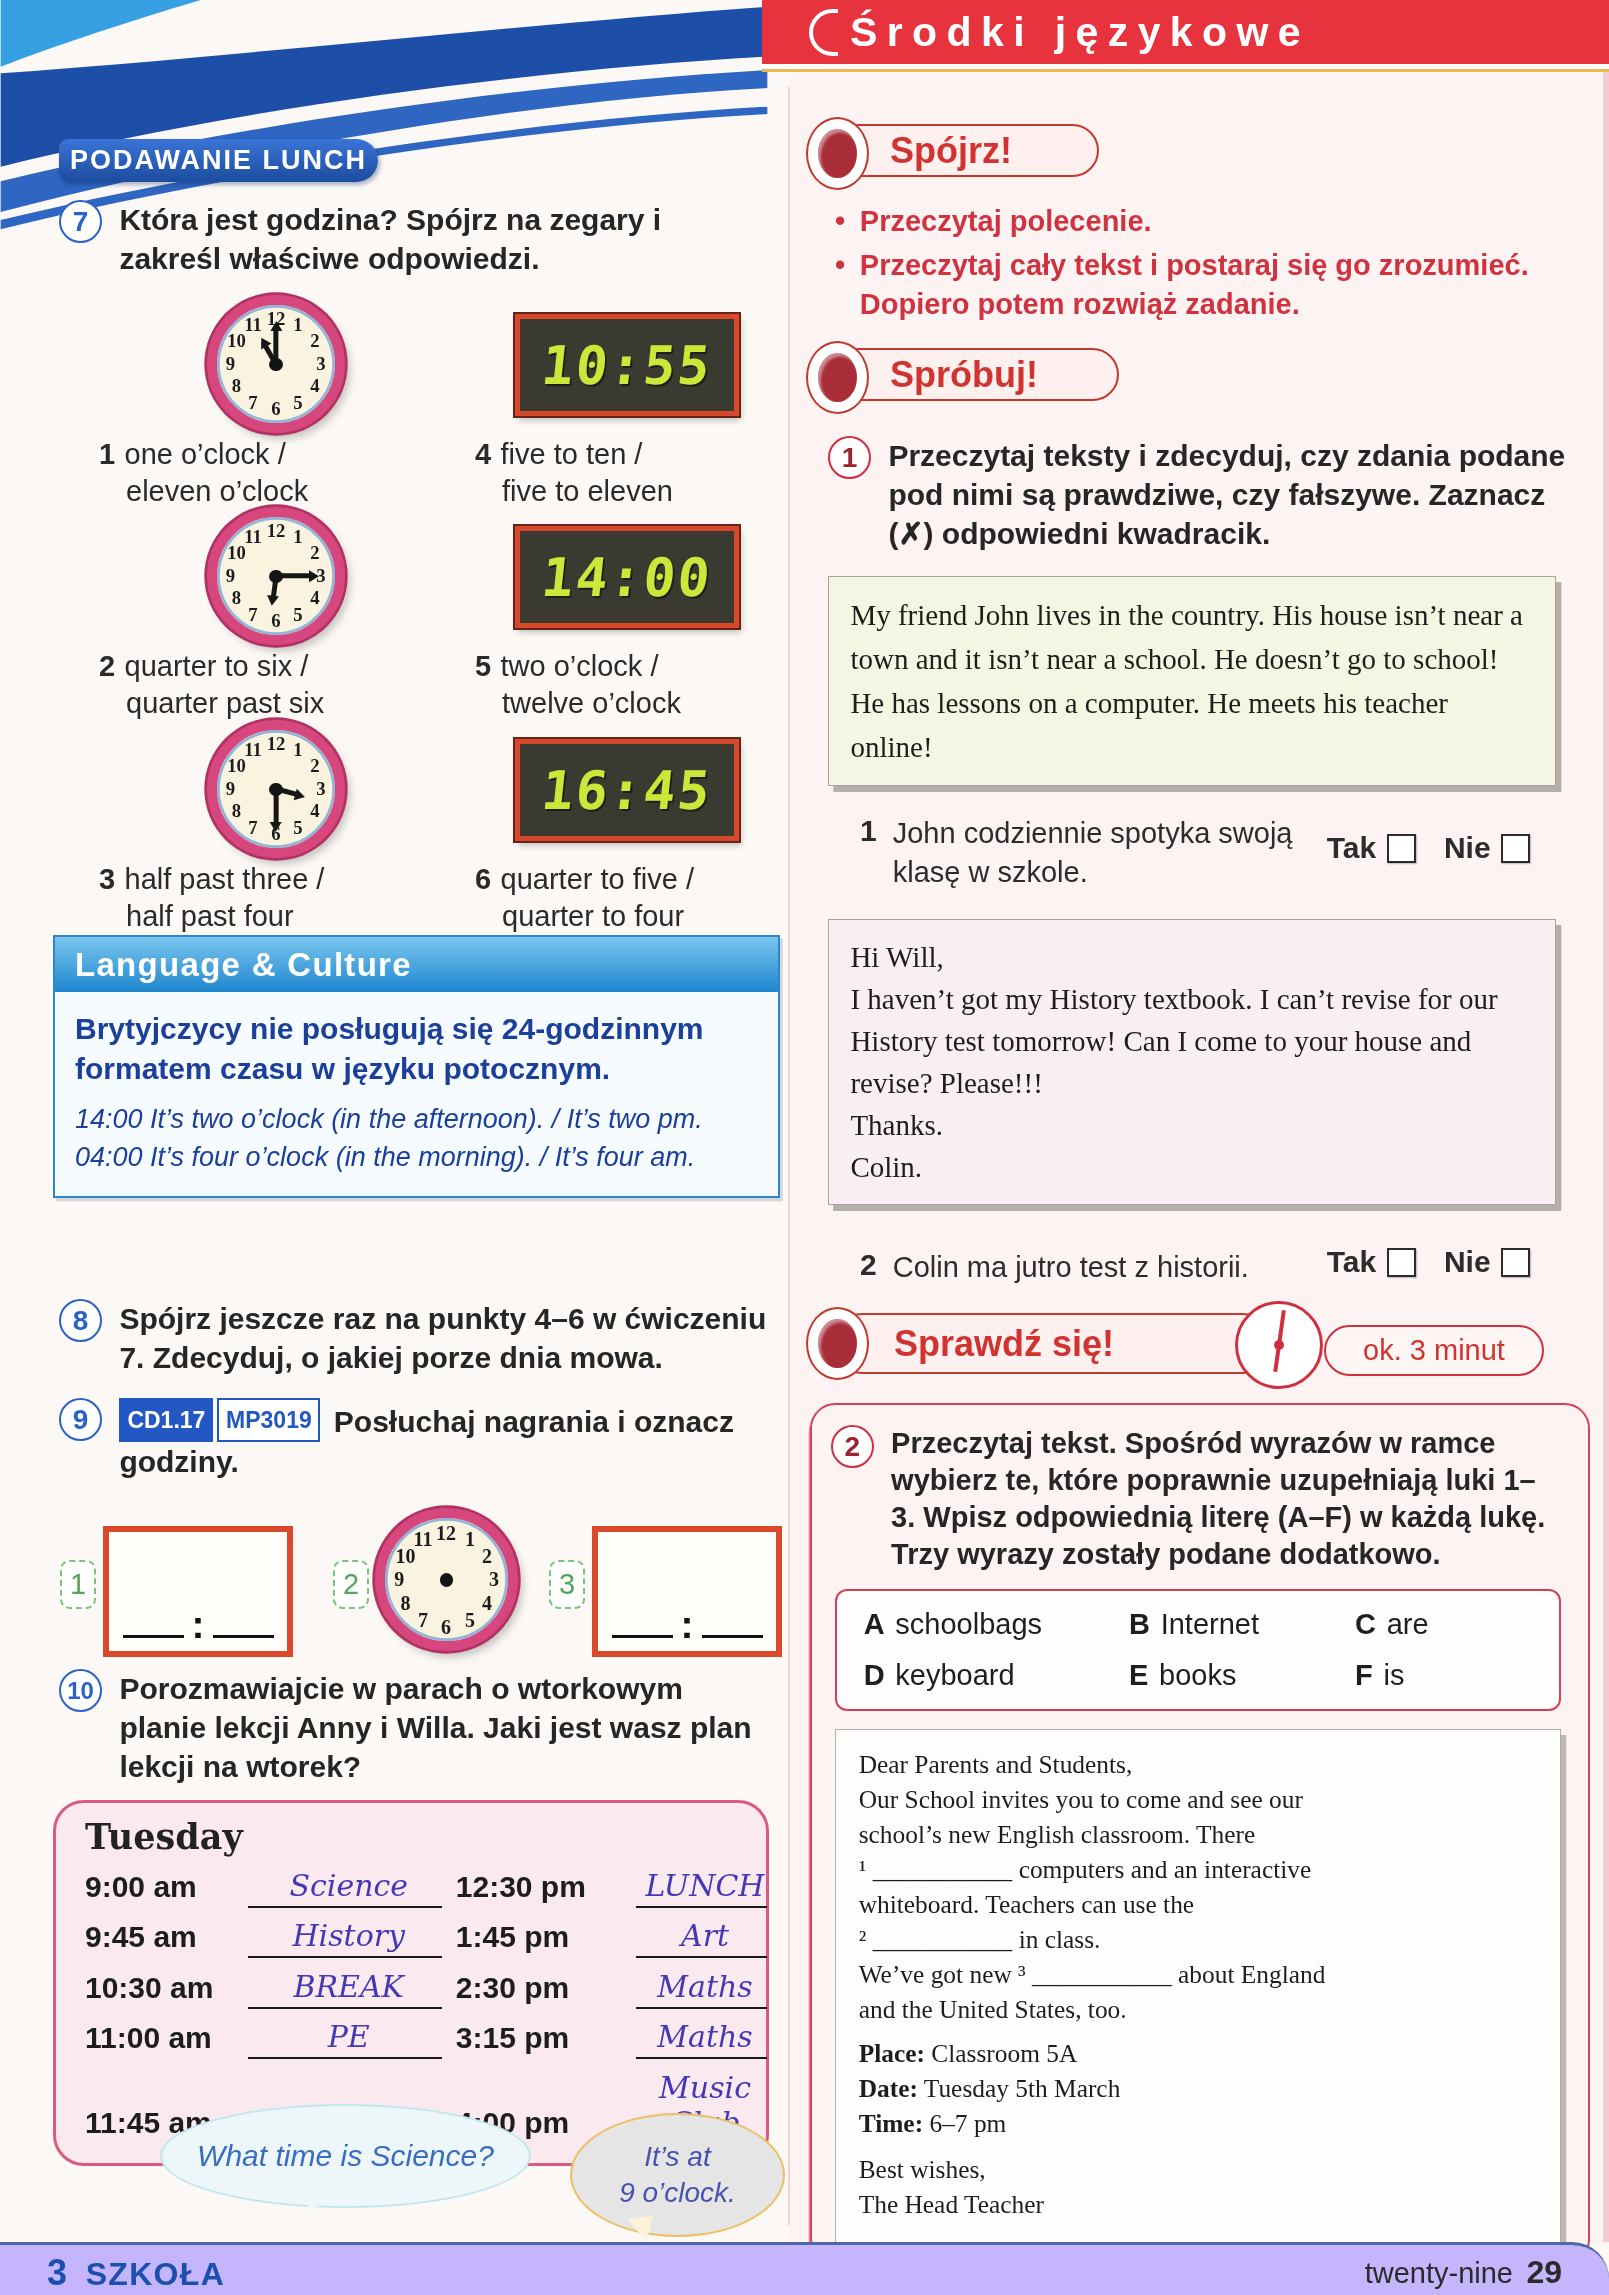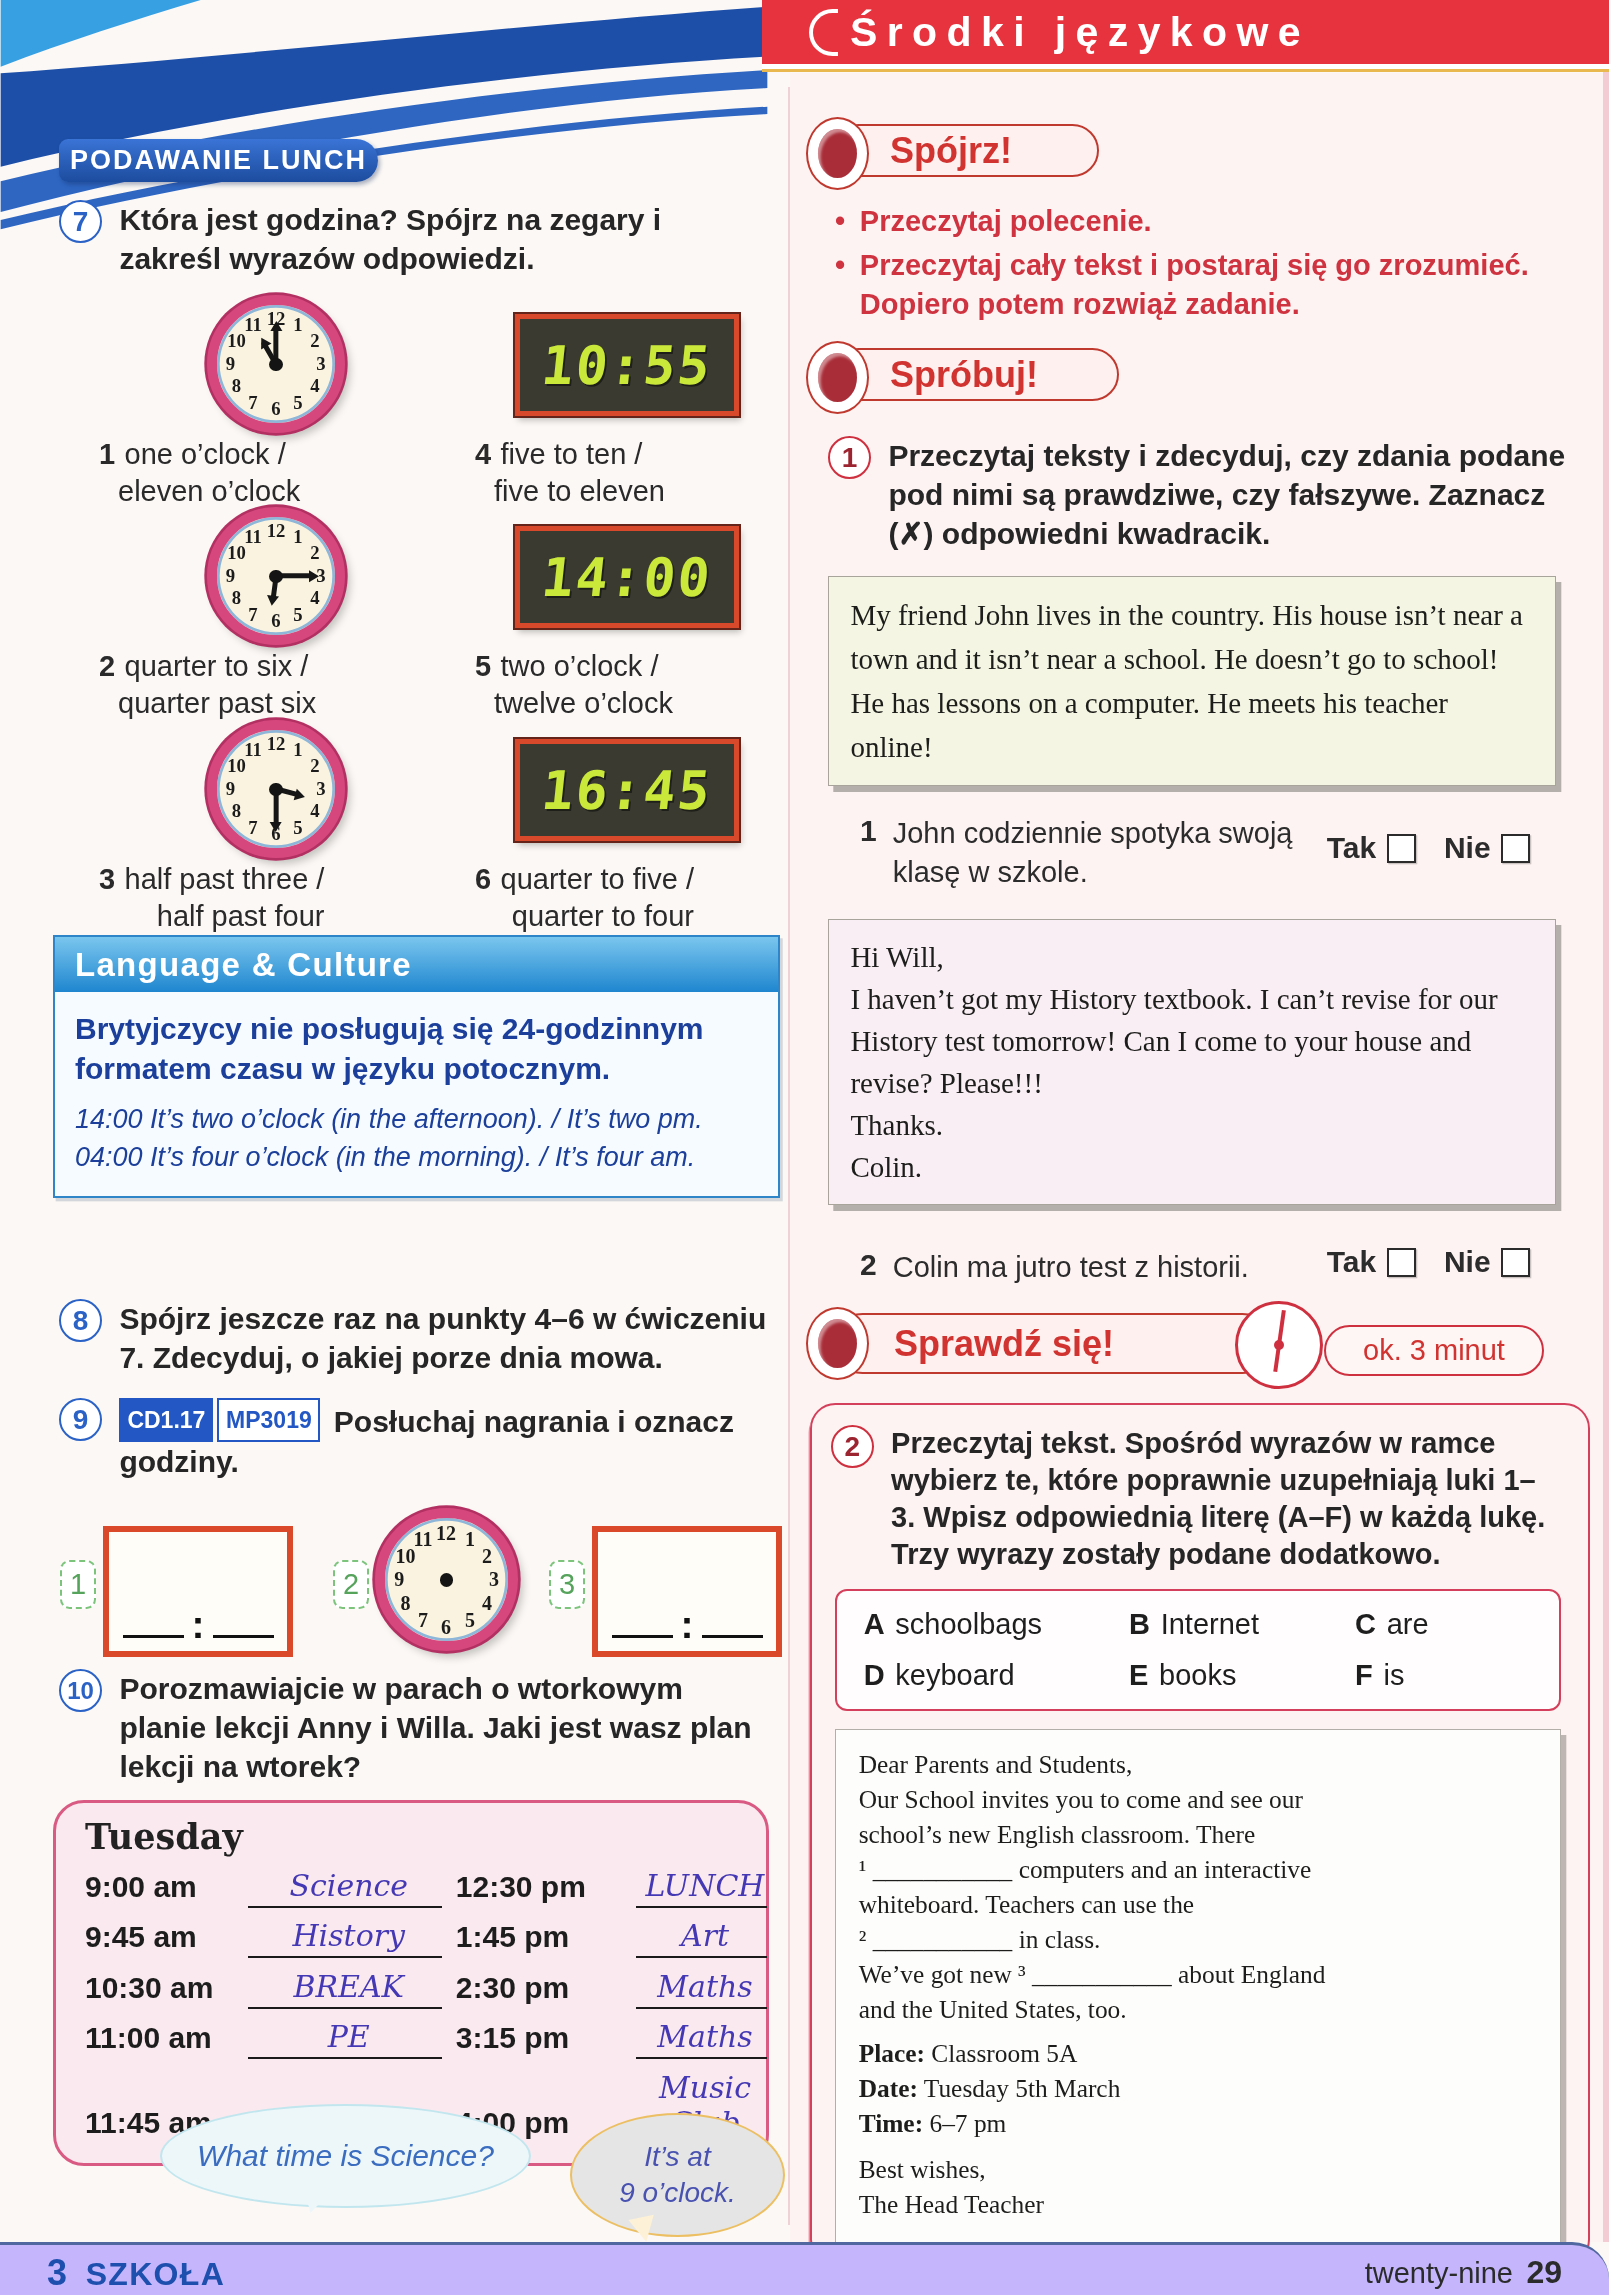--- a/index.html
+++ b/index.html
@@ -61,21 +61,21 @@
     box-shadow:0 0 0 2px #64241a, 3.3px 4.7px 6.7px rgba(0,0,0,.25);
     display:flex; align-items:center; justify-content:center; }
   .digits { font-family:"DejaVu Sans Mono", monospace; font-weight:bold;
     font-size:53px; color:#c9e83a; transform:skewX(-6deg); letter-spacing:2px;
     text-shadow:2px 2px 0 rgba(0,0,0,.45); }
 
   
   .ex7-row { position:absolute; left:47px; width:742px; height:212px; }
   .lbl { position:absolute; top:142px; font-size:29px; line-height:37px; color:#2a2a2a; }
   .lbl b { margin-right:9.4px; }
-  .lbl .l2 { margin-left:19px;text-align:right; }
+  .lbl .l2 { margin-left:27px; }
   .lbl-left { left:52px; } .lbl-right { left:428px; }
 
   
   .lc { position:absolute; left:53px; top:935px; width:727px;
     border:2px solid #2e86c8; background:#f5fbff; box-shadow:2.7px 3.3px 0 rgba(90,110,140,.25); }
   .lc-head { height:55px; background:linear-gradient(#7ac6ee,#1f86cf);
     display:flex; align-items:center; padding-left:20px;
     color:#fff; font-size:33px; font-weight:bold; letter-spacing:1.3px; }
   .lc-body { padding:17.4px 20px 20px 20px; color:#1b3f9a; }
   .lc-main { font-size:30px; font-weight:bold; line-height:40px; }
@@ -210,21 +210,21 @@
   <span class="banner-arc"></span>
   <span class="banner-title">Środki językowe</span>
 </div>
 <div class="banner-stripe-w"></div>
 <div class="banner-stripe-g"></div>
 
 <div class="podawanie">PODAWANIE LUNCH</div>
 
 <div class="abs ex-head" style="left:59px; top:200px; width:708px;">
   <div class="numcircle blue">7</div>
-  <div class="ex-text">Która jest godzina? Spójrz na zegary i zakreśl wyrazów odpowiedzi.</div>
+  <div class="ex-text">Która jest godzina? Spójrz na zegary i zakreśl właściwe odpowiedzi.</div>
 </div>
 
 <div class="ex7-row" style="top:294px;">
   <div class="analog-clock clock-sm" style="left:160px; top:1.3px; width:138px; height:138px;">
       <span class="clock-num" style="left: 81px; top: 19.5px;">1</span>
       <span class="clock-num" style="left: 98px; top: 36px;">2</span>
       <span class="clock-num" style="left: 104px; top: 59px;">3</span>
       <span class="clock-num" style="left: 98px; top: 81px;">4</span>
       <span class="clock-num" style="left: 81px; top: 98px;">5</span>
       <span class="clock-num" style="left: 59px; top: 104px;">6</span>

